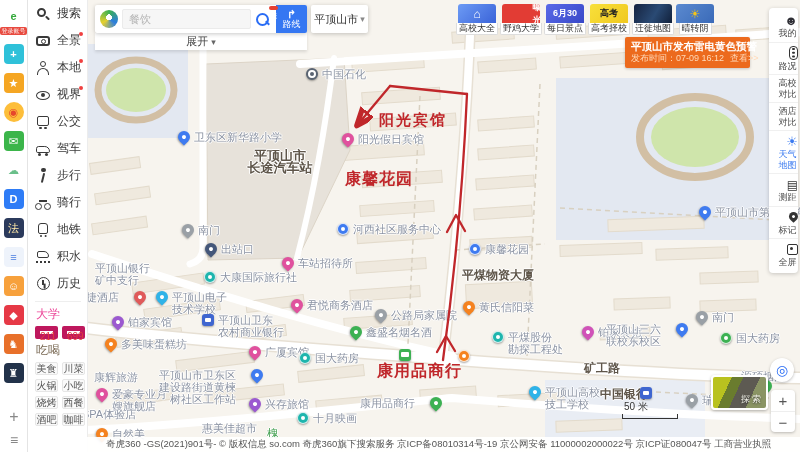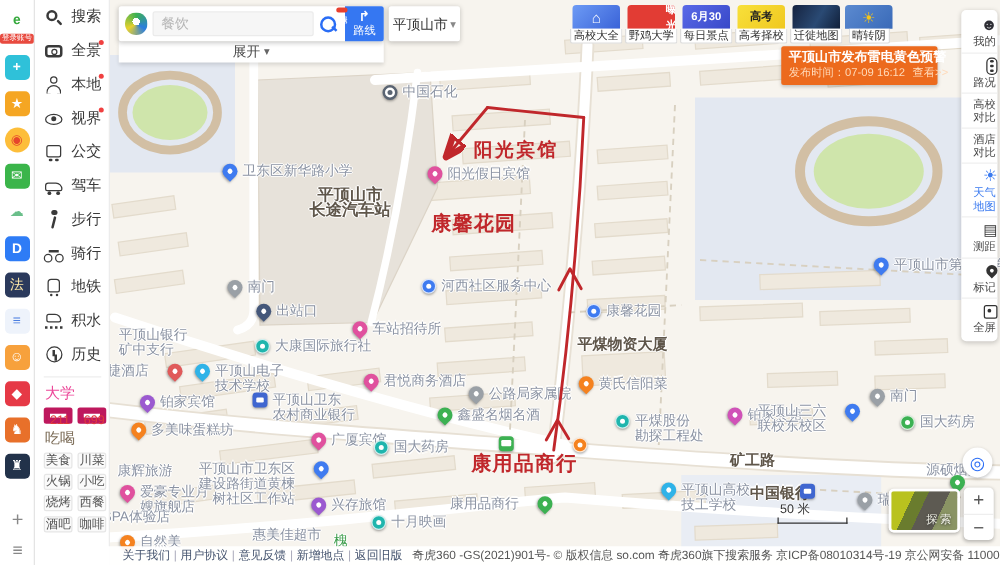--- a/index.html
+++ b/index.html
@@ -162,21 +162,21 @@
   .rt-screen::before{content:"";position:absolute;left:2.4px;top:2.4px;width:3px;height:3px;background:#333;border-radius:50%;}
 
   
   #locate{position:absolute;left:770px;top:358px;width:24px;height:24px;border-radius:50%;background:#fff;z-index:9;
           box-shadow:0 1px 3px rgba(0,0,0,.25);display:flex;align-items:center;justify-content:center;
           color:#2a6df5;font-size:14px;cursor:pointer;}
   #zoomctl{position:absolute;left:771px;top:390px;width:24px;background:#fff;border-radius:4px;z-index:9;
            box-shadow:0 1px 3px rgba(0,0,0,.25);}
   #zoomctl .zb{height:21px;display:flex;align-items:center;justify-content:center;font-size:15px;color:#555;cursor:pointer;}
   #zoomctl .zb + .zb{border-top:1px solid #eee;}
-  #thumb{position:absolute;left:711px;top:391px;width:57px;height:35px;border:2px solid #fff;border-radius:4px;z-index:8;
+  #thumb{position:absolute;left:711px;top:375px;width:57px;height:35px;border:2px solid #fff;border-radius:4px;z-index:8;
          box-shadow:0 1px 3px rgba(0,0,0,.3);cursor:pointer;overflow:hidden;
          background:linear-gradient(115deg,#b9c21f 0 28%,#6a7c2e 28% 45%,#5d5a52 45% 70%,#8a9464 70%);text-decoration:underline;}
   #thumb span{position:absolute;right:3px;bottom:2px;color:#f2f2e8;font-size:9px;letter-spacing:2px;text-shadow:0 1px 2px #333;}
   #scalebar{position:absolute;left:622px;top:400px;z-index:8;}
   #scalebar .txt{font-size:10px;color:#333;margin-left:2px;text-shadow:0 0 2px #fff;}
   #scalebar .bar{width:56px;height:5px;border-left:1.5px solid #333;border-right:1.5px solid #333;border-bottom:1.5px solid #333;}
 
   
   #bottombar{position:absolute;left:28px;bottom:0;width:772px;height:15px;background:rgba(255,255,255,.92);z-index:8;
              display:flex;align-items:center;font-size:9.5px;color:#666;padding-left:70px;white-space:nowrap;overflow:hidden;}
@@ -721,17 +721,16 @@
   </div>
   <div id="thumb">
     <span>探索</span>
   </div>
   <div id="scalebar">
     <div class="txt">50 米</div>
     <div class="bar"></div>
   </div>
 
   <div id="bottombar">
-    <span id="blinks"><a>关于我们</a><span class="sep">|</span><a>用户协议</a><span class="sep">|</span><a>意见反馈</a><span class="sep">|</span><a>新增地点</a><span class="sep">|</span><a>返回旧版</a></span>
     <span id="bcopy">奇虎360 -GS(2021)901号- © 版权信息 so.com  奇虎360旗下搜索服务  京ICP备08010314号-19  京公网安备 11000002000022号  京ICP证080047号  工商营业执照</span>
   </div>
 
 </div>
 
 </body></html>

